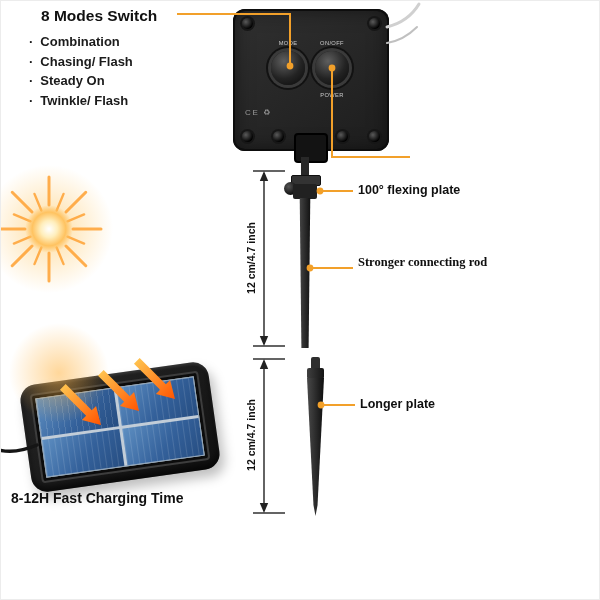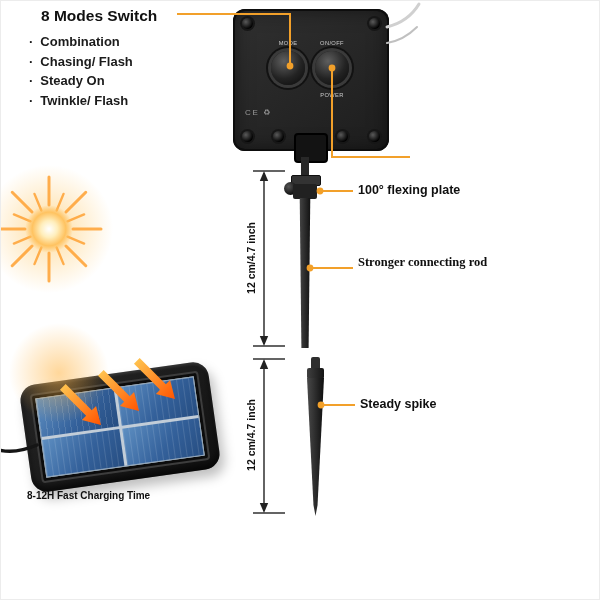--- a/index.html
+++ b/index.html
@@ -96,22 +96,22 @@
     display:grid; grid-template-columns:1fr 1fr; grid-template-rows:1fr 1fr; gap:3px;
     background:#c2cdd8; border:1px solid #8fa3b5;
   }
   .cell {
     background-image:
       repeating-linear-gradient(90deg, rgba(255,255,255,.12) 0 1px, rgba(0,0,0,0) 1px 6px),
       linear-gradient(130deg,#5e8fc2 0%,#34619b 55%,#264d81 100%);
   }
 
   .charging-caption {
-    position:absolute; left:26px; top:489px; z-index:4;
-    font-size:10px; font-weight:700; color:#0f0f0f;
+    position:absolute; left:10px; top:489px; z-index:4;
+    font-size:14px; font-weight:700; color:#0f0f0f;
   }
 </style>
 </head>
 <body>
 
 <div class="stage">
 
   <svg id="svg-back" class="overlay" width="600" height="600" viewBox="0 0 600 600">
     <defs>
       <radialGradient id="sunGlow">
@@ -186,21 +186,21 @@
 
   <div class="part spike-cap"></div>
   <div class="part spike-collar"></div>
   <div class="part spike-body"></div>
 
   <div class="dim-text" id="dim1">12 cm/4.7 inch</div>
   <div class="dim-text" id="dim2">12 cm/4.7 inch</div>
 
   <div class="callout" id="co-plate">100° flexing plate</div>
   <div class="callout" id="co-rod">Stronger connecting rod</div>
-  <div class="callout" id="co-spike">Steady spike</div>
+  <div class="callout" id="co-spike">Longer plate</div>
 
   <div class="panel">
     <div class="panel-frame">
       <div class="panel-cells">
         <div class="cell"></div>
         <div class="cell"></div>
         <div class="cell"></div>
         <div class="cell"></div>
       </div>
     </div>

